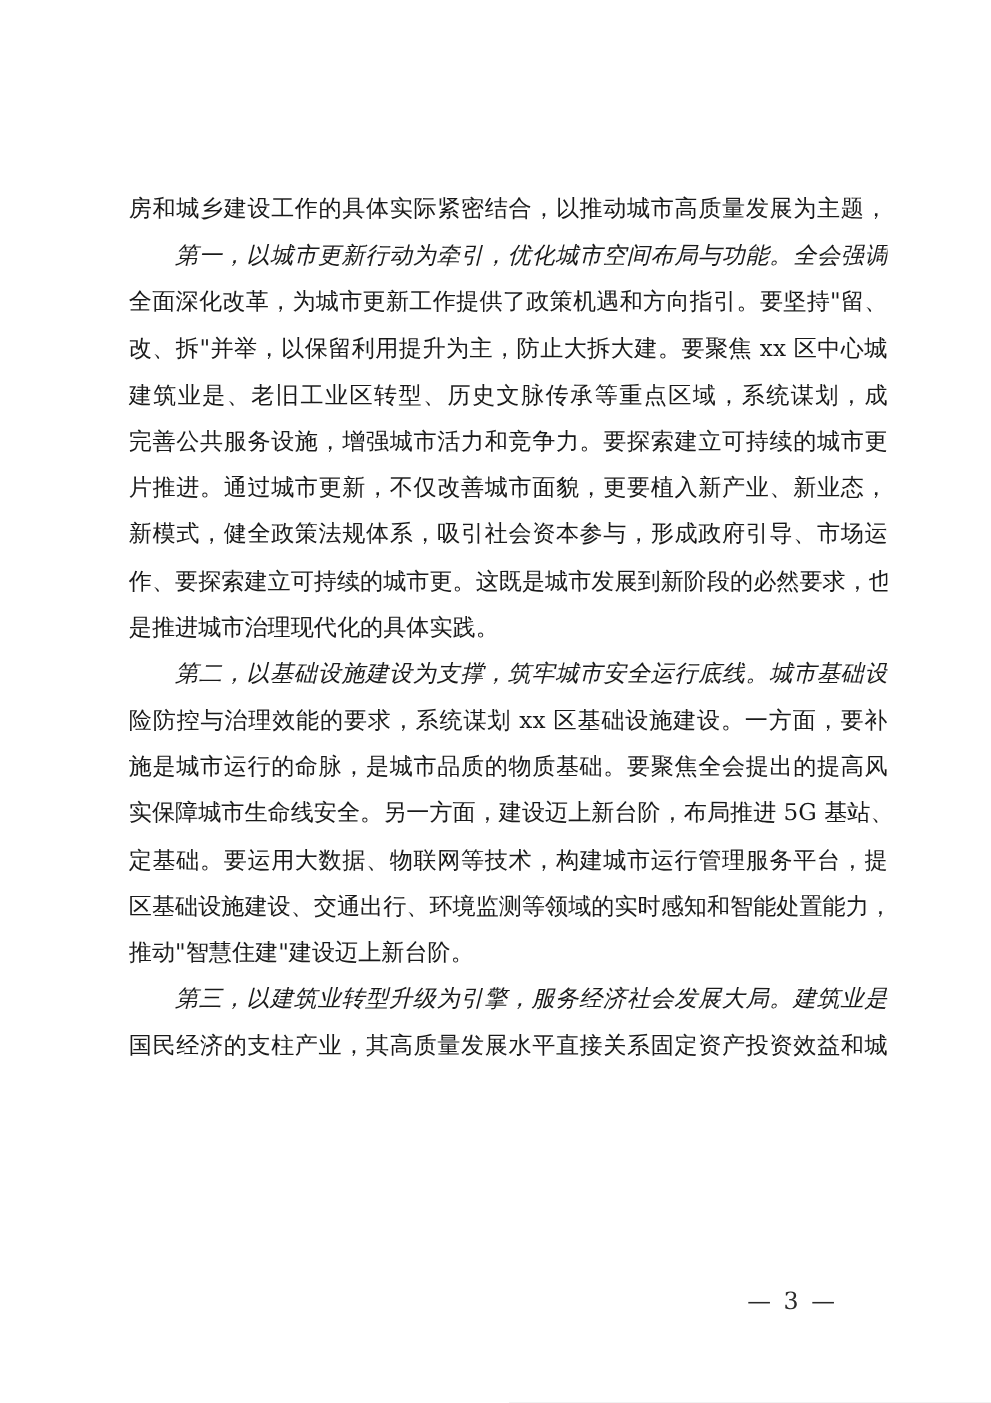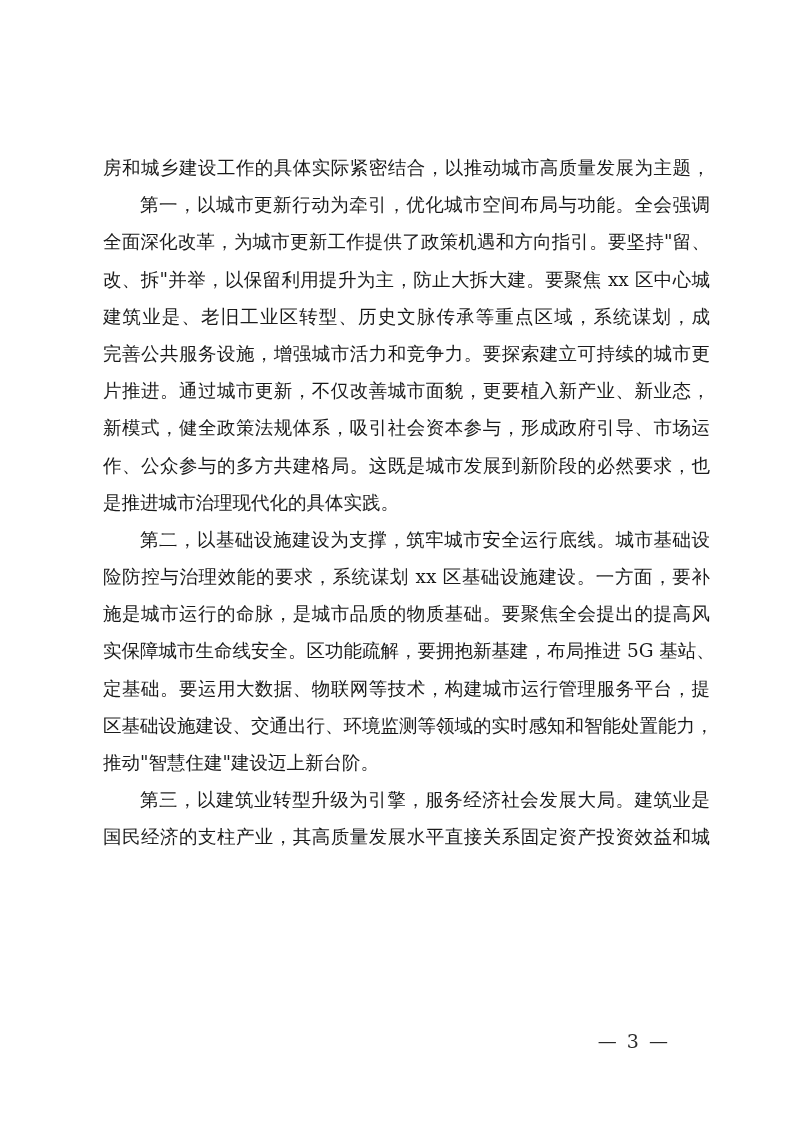--- a/index.html
+++ b/index.html
@@ -31,20 +31,21 @@
     line-height: 37.2px;
     font-size: 18.5px;
     color: #1a1a1a;
     text-align: justify;
     text-align-last: justify;
     overflow: hidden;
     white-space: nowrap;
   }
   .line.indent {
     text-indent: 2em;
+    font-style: italic;
   }
   .line.para-end {
     text-align-last: left;
   }
   .footer {
     position: absolute;
     top: 1029px;
     right: 123px;
     font-size: 19px;
     line-height: 24px;
@@ -61,28 +62,28 @@
         <div class="line">房和城乡建设工作的具体实际紧密结合，以推动城市高质量发展为主题，</div>
       </div>
       <div class="paragraph">
         <div class="line indent">第一，以城市更新行动为牵引，优化城市空间布局与功能。全会强调</div>
         <div class="line">全面深化改革，为城市更新工作提供了政策机遇和方向指引。要坚持"留、</div>
         <div class="line">改、拆"并举，以保留利用提升为主，防止大拆大建。要聚焦 xx 区中心城</div>
         <div class="line">建筑业是、老旧工业区转型、历史文脉传承等重点区域，系统谋划，成</div>
         <div class="line">完善公共服务设施，增强城市活力和竞争力。要探索建立可持续的城市更</div>
         <div class="line">片推进。通过城市更新，不仅改善城市面貌，更要植入新产业、新业态，</div>
         <div class="line">新模式，健全政策法规体系，吸引社会资本参与，形成政府引导、市场运</div>
-        <div class="line">作、公众参与的多方共建格局。这既是城市发展到新阶段的必然要求，也</div>
+        <div class="line">作、要探索建立可持续的城市更。这既是城市发展到新阶段的必然要求，也</div>
         <div class="line para-end">是推进城市治理现代化的具体实践。</div>
       </div>
       <div class="paragraph">
         <div class="line indent">第二，以基础设施建设为支撑，筑牢城市安全运行底线。城市基础设</div>
         <div class="line">险防控与治理效能的要求，系统谋划 xx 区基础设施建设。一方面，要补</div>
         <div class="line">施是城市运行的命脉，是城市品质的物质基础。要聚焦全会提出的提高风</div>
-        <div class="line">实保障城市生命线安全。区功能疏解，要拥抱新基建，布局推进 5G 基站、</div>
+        <div class="line">实保障城市生命线安全。另一方面，建设迈上新台阶，布局推进 5G 基站、</div>
         <div class="line">定基础。要运用大数据、物联网等技术，构建城市运行管理服务平台，提</div>
         <div class="line">区基础设施建设、交通出行、环境监测等领域的实时感知和智能处置能力，</div>
         <div class="line para-end">推动"智慧住建"建设迈上新台阶。</div>
       </div>
       <div class="paragraph">
         <div class="line indent">第三，以建筑业转型升级为引擎，服务经济社会发展大局。建筑业是</div>
         <div class="line">国民经济的支柱产业，其高质量发展水平直接关系固定资产投资效益和城</div>
       </div>
     </div>
   <div class="footer">— 3 —</div>

